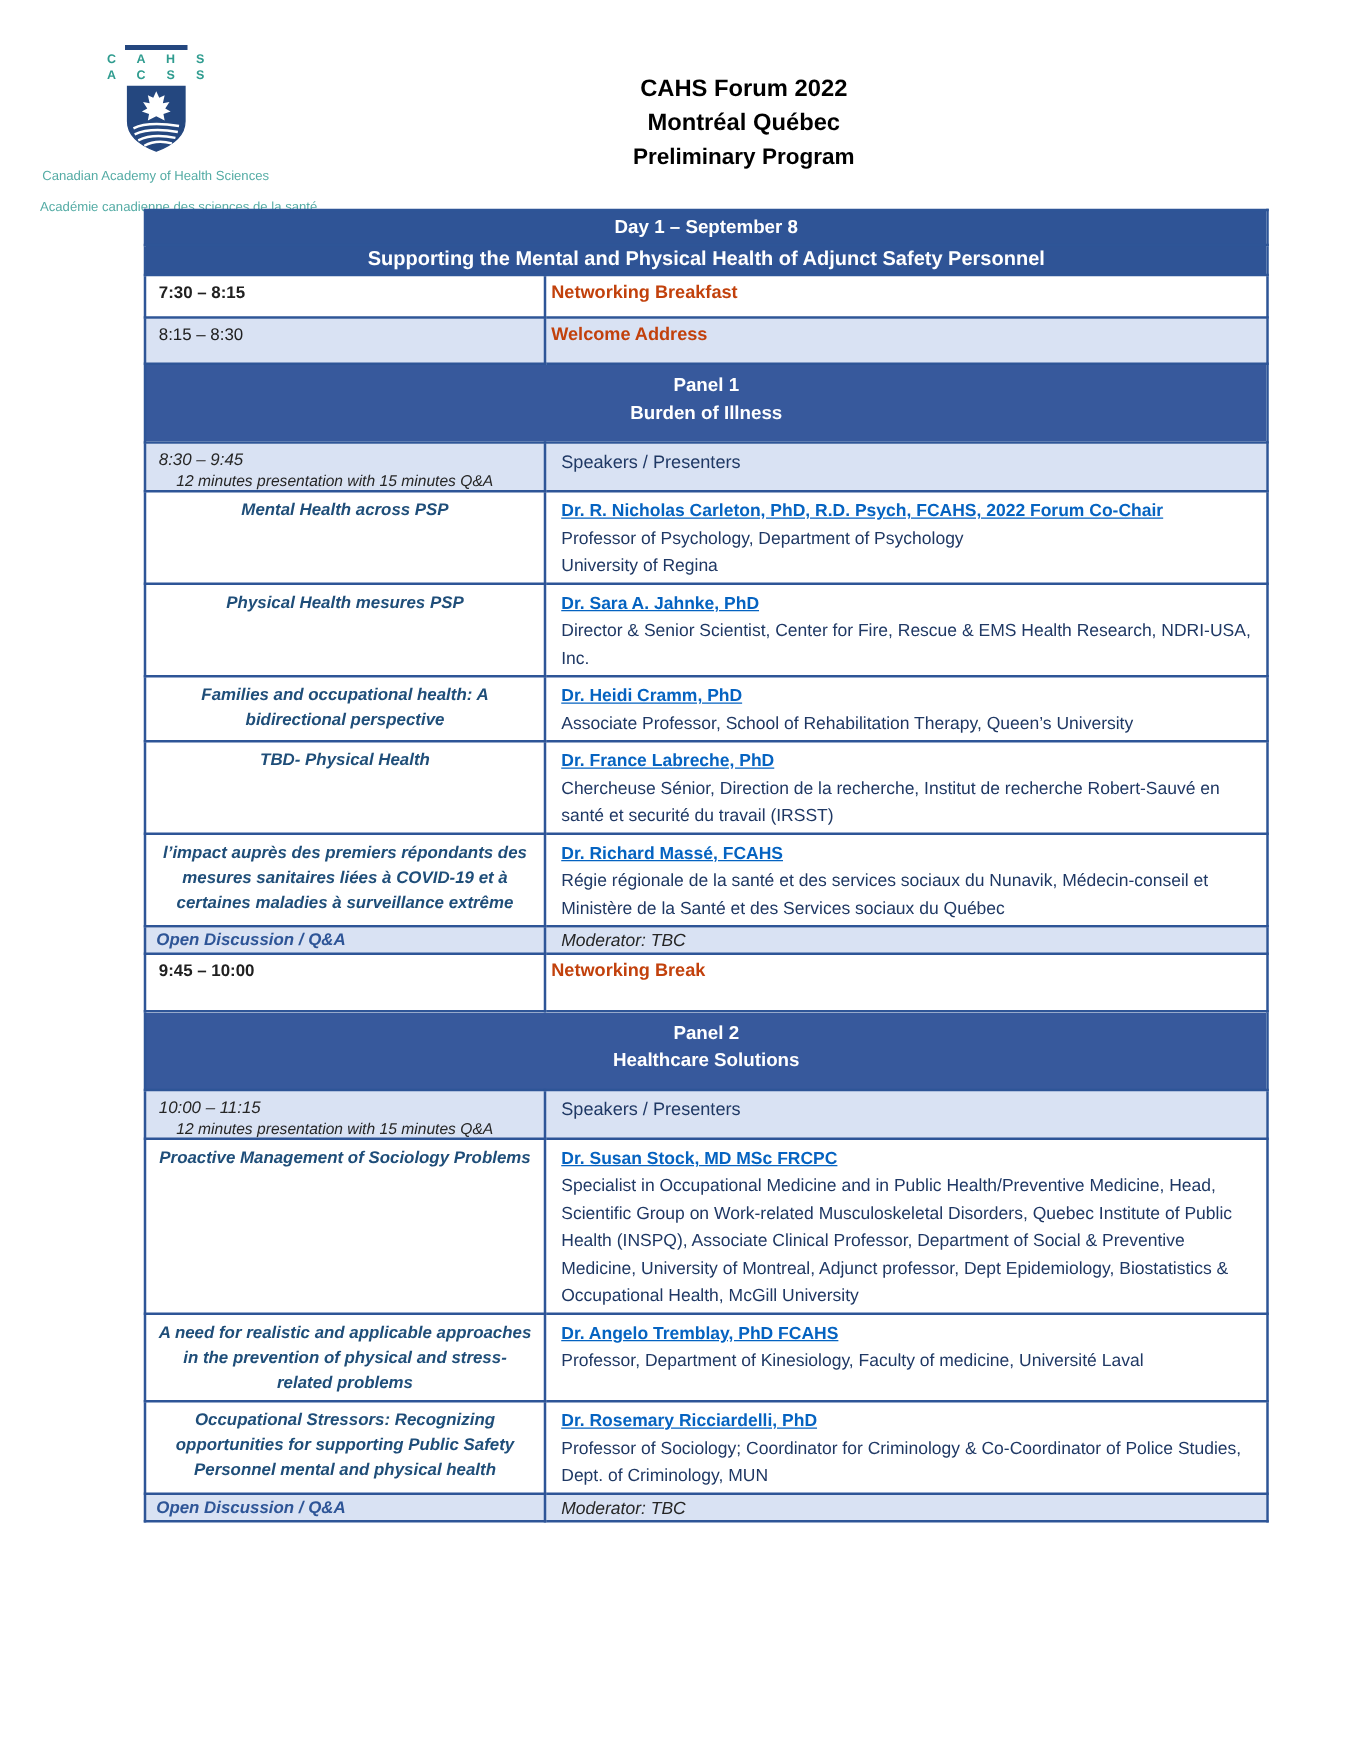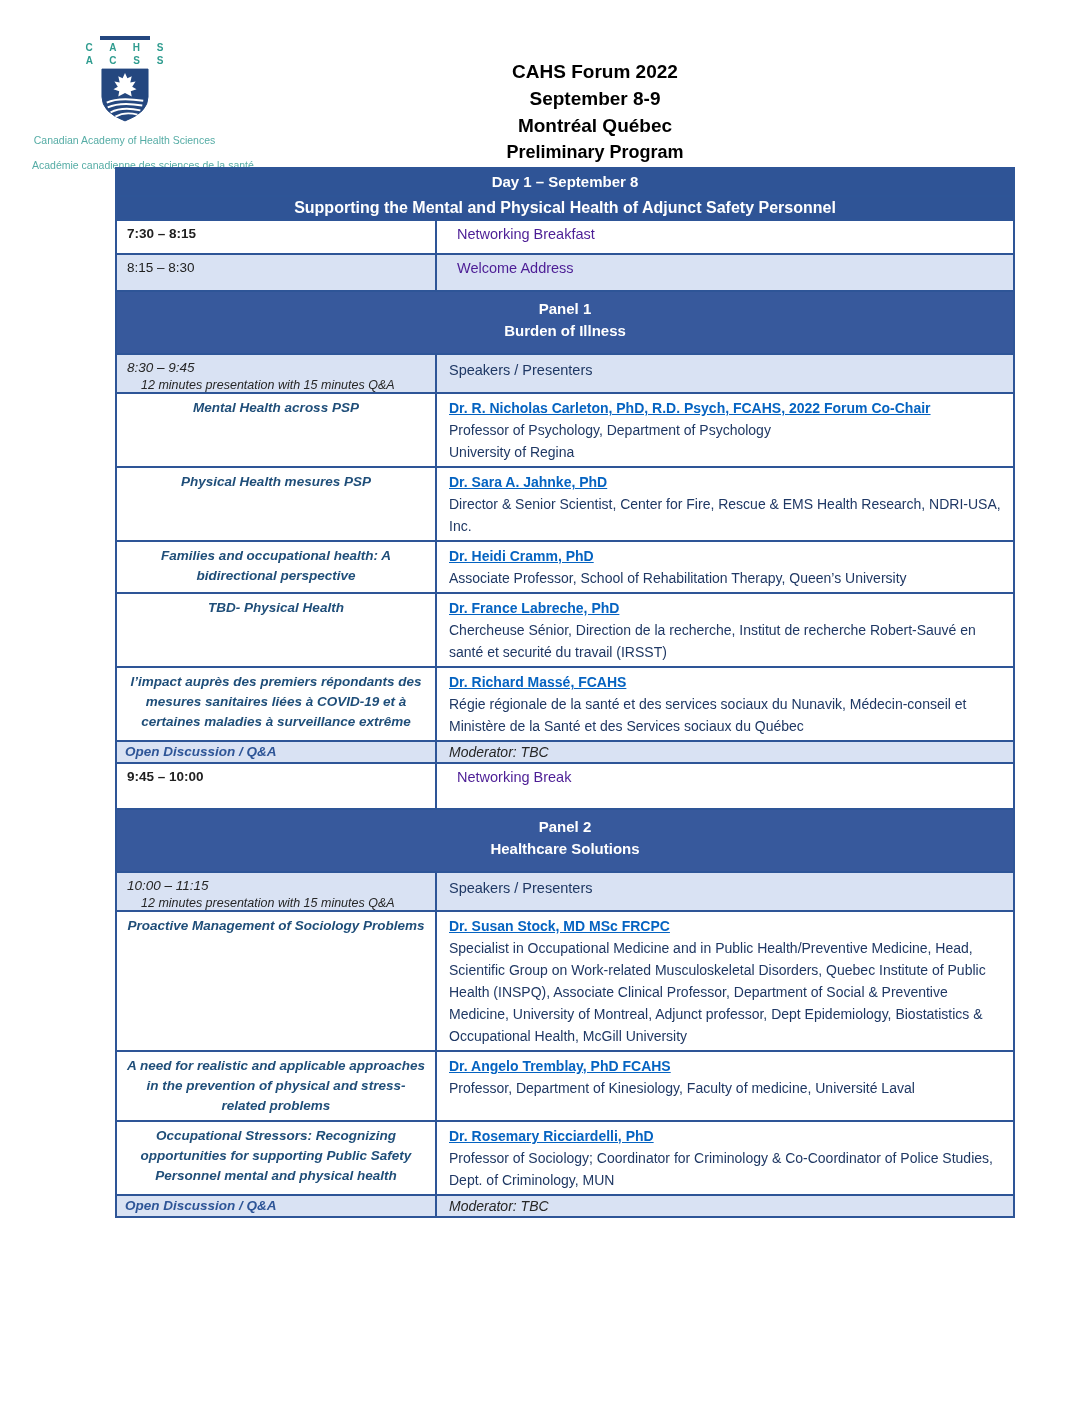--- a/index.html
+++ b/index.html
@@ -41,21 +41,21 @@
     text-align:center;padding-top:6px;height:63px;line-height:22px;}
 
   tr.row-light td{background:var(--light-row);}
   tr.row-white td{background:#fff;}
 
   td.time-cell{padding:5px 0 0 10px;font-size:13.5px;color:#202020;}
   .bold-time{font-weight:bold;}
   .italic-time{font-style:italic;color:#262626;}
   .format-note{font-style:italic;font-size:12.5px;color:#262626;padding-left:14px;margin-top:3px;}
 
-  td.session-cell{padding:5px 0 0 20px;font-size:14.5px;color:#4c1d95;font-weight:normal;}
+  td.session-cell{padding:5px 0 0 4px;font-size:14.5px;color:#c2410c;font-weight:bold;}
   td.session-breakfast{height:34px;}
   td.session-welcome{height:37px;}
   td.session-break{height:46px;}
 
   td.speakers-header{padding:7px 0 0 12px;font-size:14.5px;color:var(--bio-navy);height:38px;}
 
   td.topic-cell{padding:4px 8px;text-align:center;color:var(--topic-blue);
     font-weight:bold;font-style:italic;font-size:13.5px;line-height:20px;}
   td.speaker-cell{padding:3px 8px 3px 12px;font-size:14px;line-height:22px;}
   a.speaker-link{color:var(--link-blue);font-weight:bold;text-decoration:underline;font-size:14px;line-height:22px;}
@@ -83,21 +83,20 @@
         <path d="M10 46 Q22 40 41 44" stroke="#FFFFFF" stroke-width="2" fill="none"></path>
         <path d="M15 50.5 Q25 45 38 48.5" stroke="#FFFFFF" stroke-width="2" fill="none"></path>
       </svg>
     </div>
     <div class="logo-tagline first">Canadian Academy of Health Sciences</div>
     <div class="logo-tagline">Académie canadienne des sciences de la santé</div>
   </div>
 
   <div class="doc-header">
     <div class="h-line">CAHS Forum 2022</div>
-    <div class="h-line">September 8-9</div>
     <div class="h-line">Montréal Québec</div>
     <div class="h-sub">Preliminary Program</div>
   </div>
 
   <table class="program">
     <colgroup>
         <col class="c-left">
         <col class="c-right">
       </colgroup>
     <tbody>

